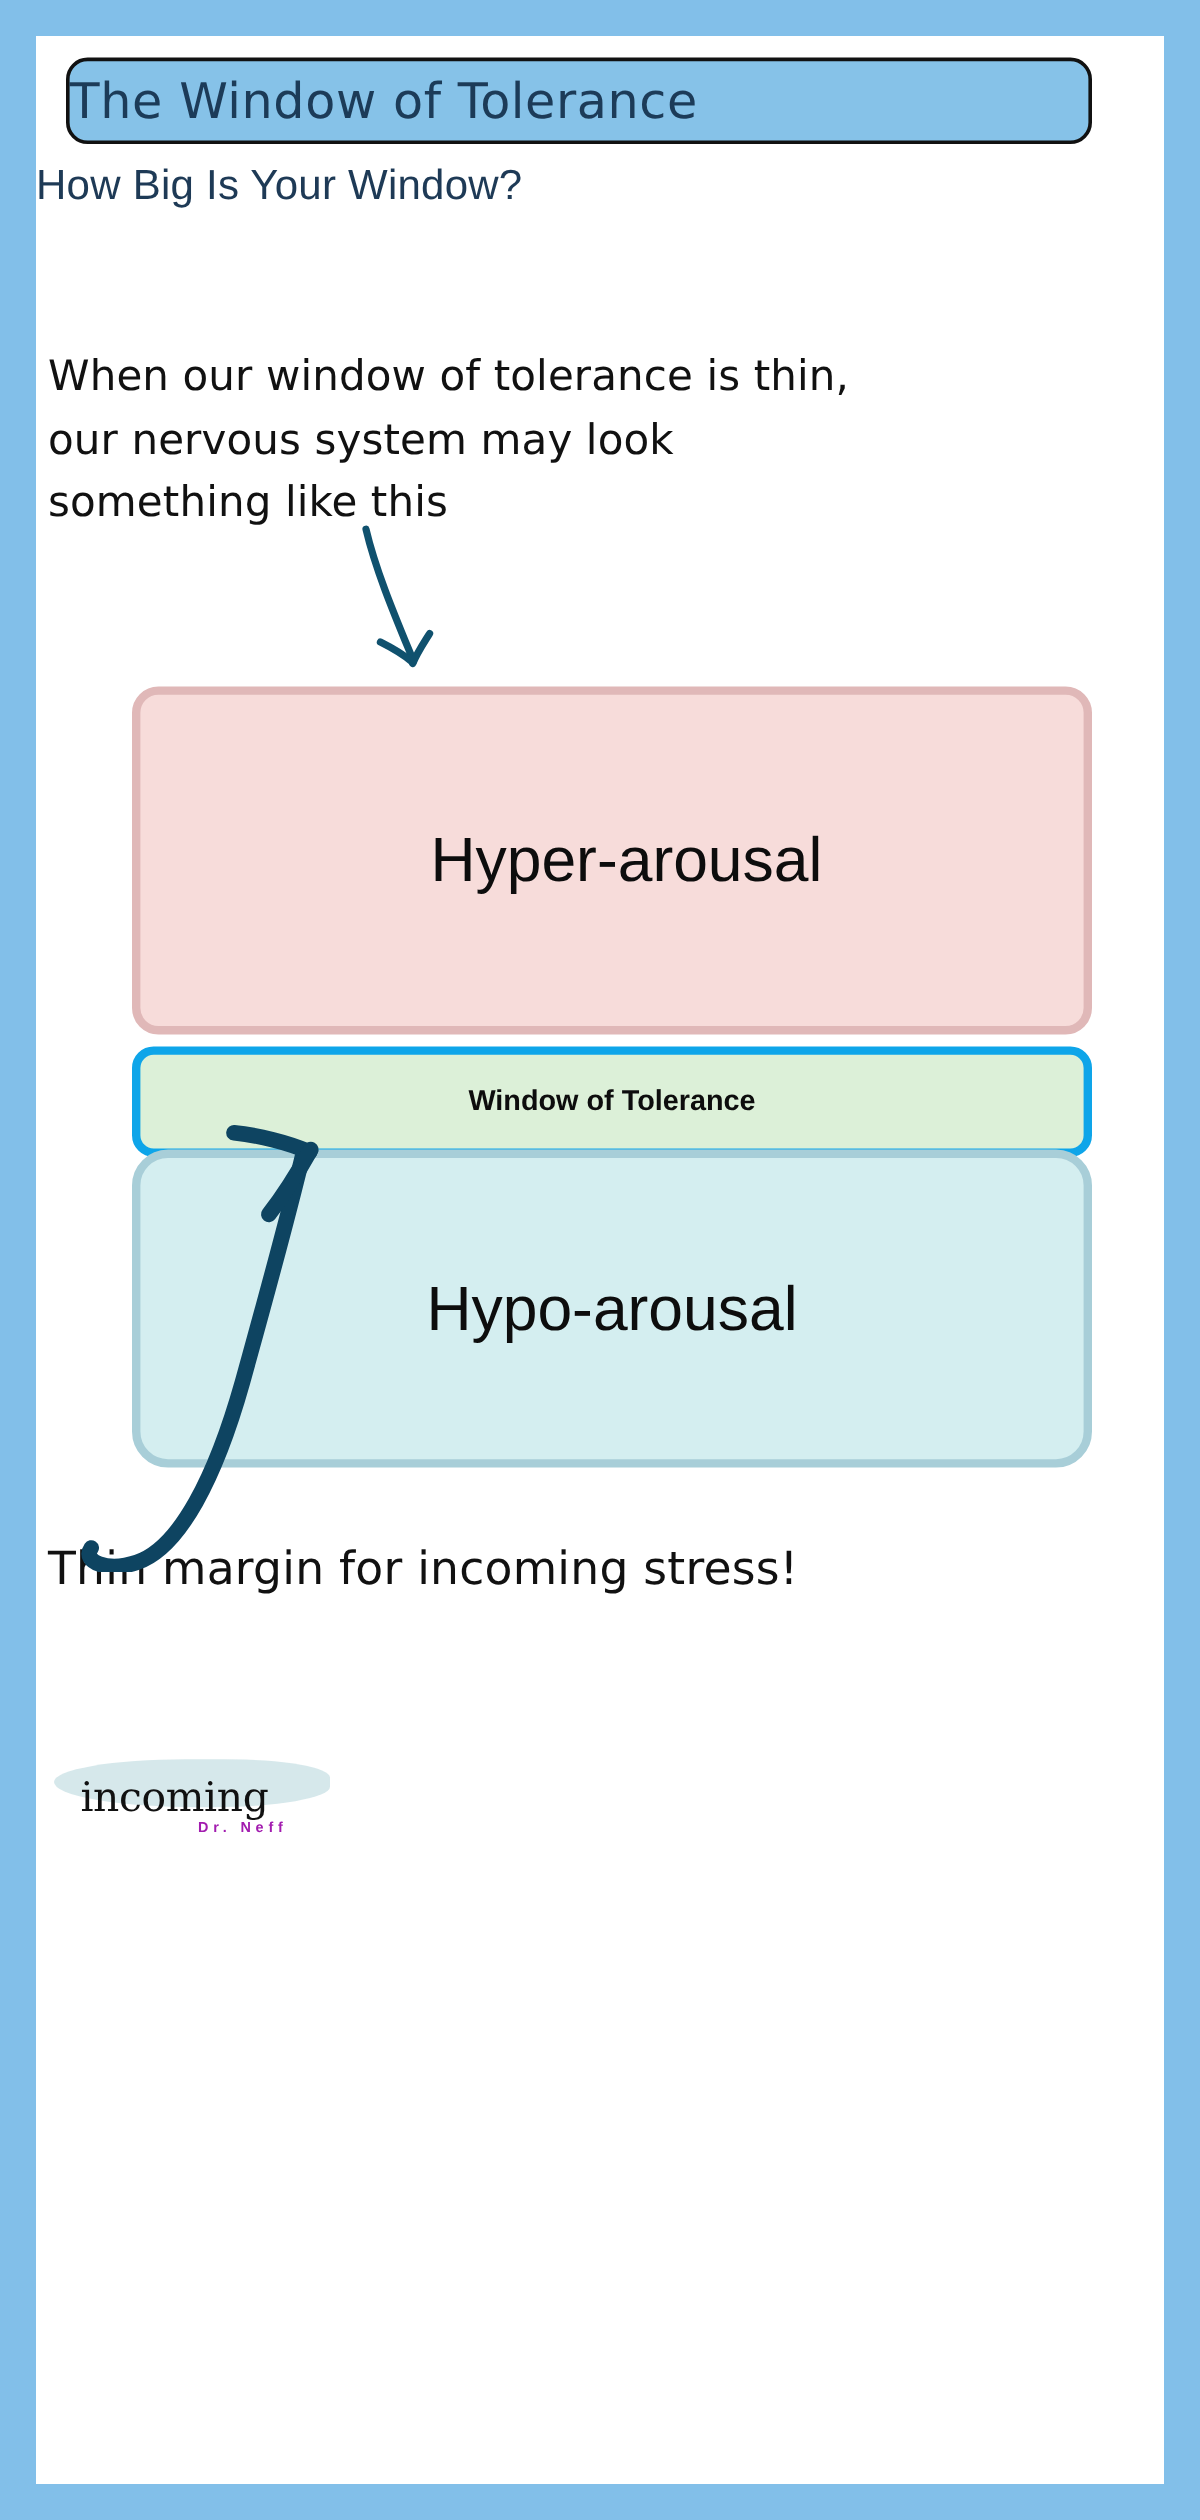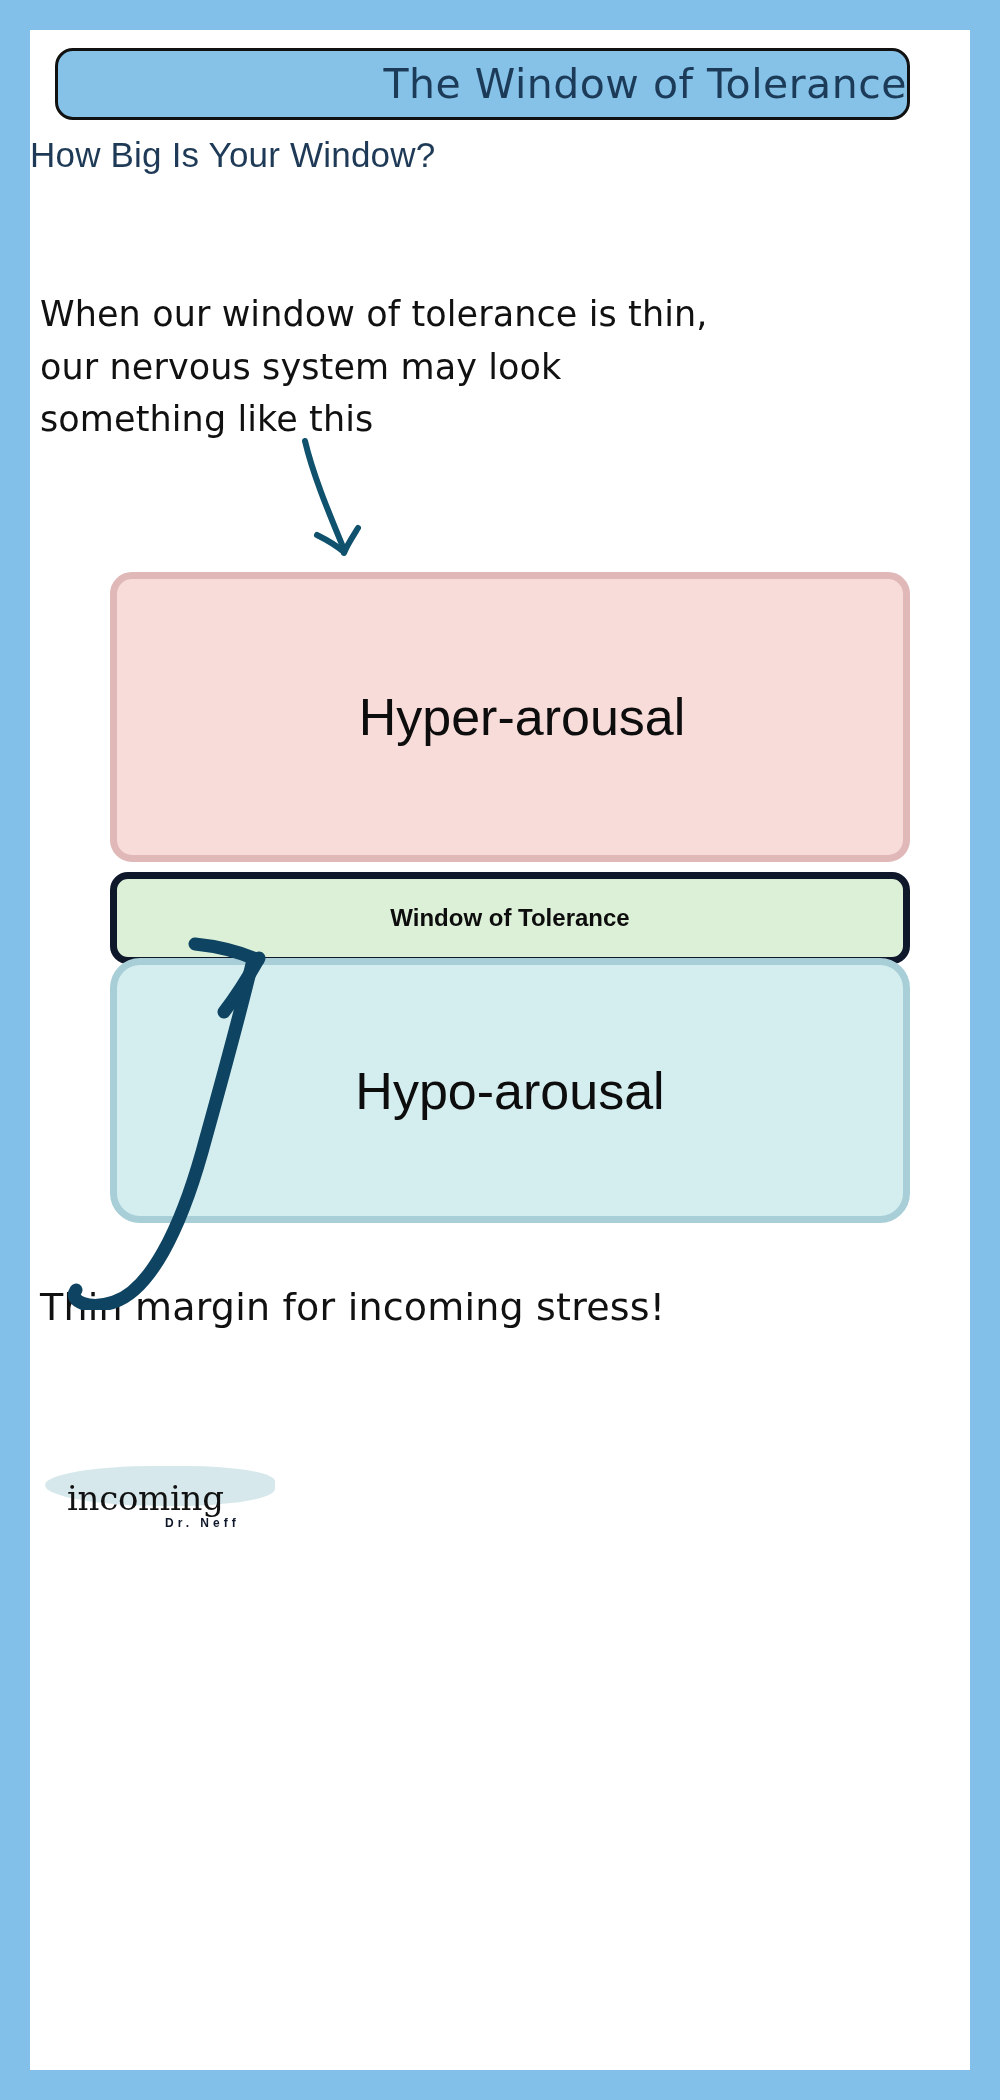--- a/index.html
+++ b/index.html
@@ -25,21 +25,21 @@
   }
 
   
   .title-pill {
     position:absolute;
     left:25px; top:18px;
     width:855px; height:72px;
     background:#86c2e8;
     border:3px solid #111111;
     border-radius:18px;
-    display:flex; align-items:center; justify-content:flex-end;
+    display:flex; align-items:center; justify-content:flex-start;
   }
   .title-text {
     font-family:"DejaVu Sans", sans-serif;
     font-size:41px;
     font-weight:400;
     color:#1c3b58;
     letter-spacing:.5px;
     white-space:nowrap;
   }
 
@@ -94,21 +94,21 @@
     background:#f7dcda;
     border:7px solid #e0b8b8;
     border-radius:22px;
   }
   .band-hyper .band-label { font-size:52px; font-weight:400;margin-left:24px; }
 
   .band-window {
     left:80px; top:842px;
     width:800px; height:92px;
     background:#dcf0d8;
-    border:7px solid #0f172a;
+    border:7px solid #0ea5e9;
     border-radius:18px;
   }
   .band-window .band-label { font-size:24px; font-weight:700; }
 
   .band-hypo {
     left:80px; top:928px;
     width:800px; height:265px;
     background:#d4eef0;
     border:7px solid #a8ced8;
     border-radius:30px;
@@ -167,21 +167,21 @@
     font-weight:400;
     color:#111111;
     letter-spacing:-.3px;
   }
   .logo-line3 {
     position:absolute;
     left:130px; top:88px;
     font-family:"Liberation Sans", sans-serif;
     font-size:12px;
     font-weight:700;
-    color:#0f172a;
+    color:#a21caf;
     letter-spacing:4px;
   }
 </style>
 </head>
 <body>
 
 <div id="poster">
   <div id="canvas">
 
     <div class="title-pill">

